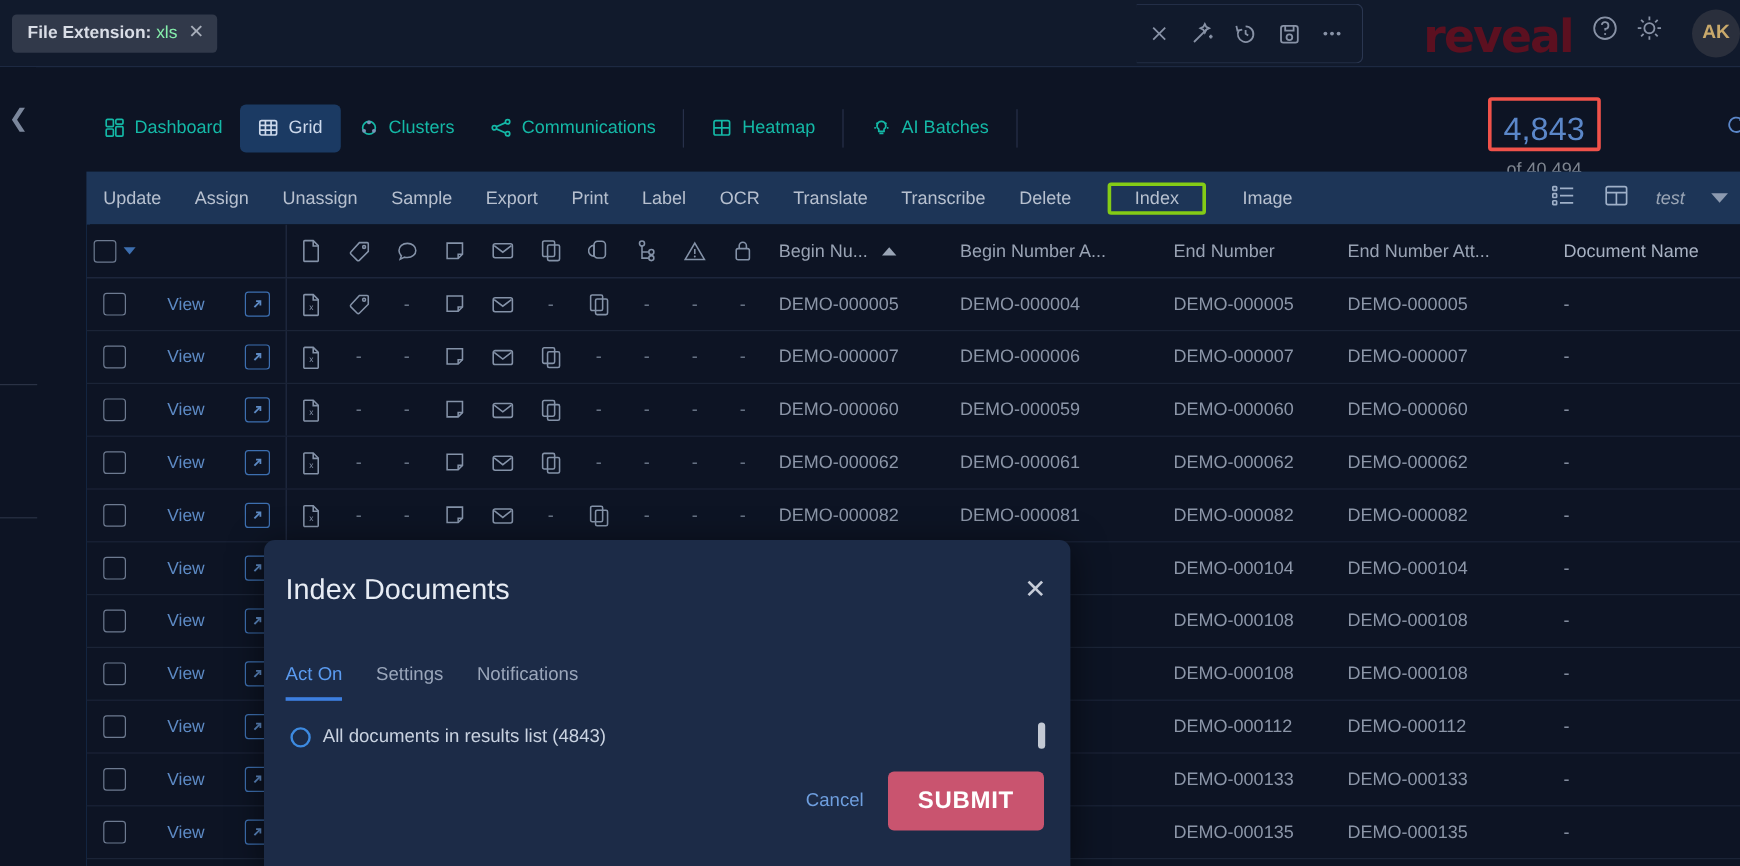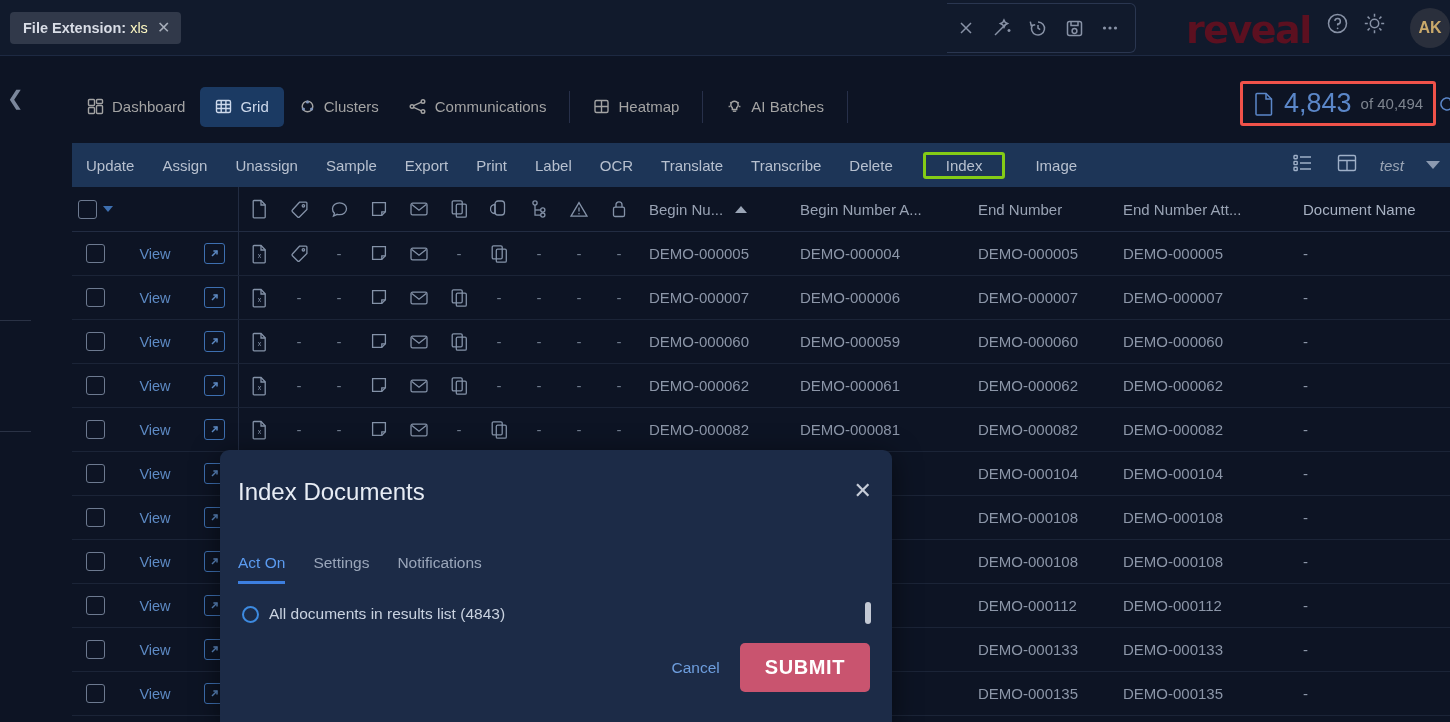--- a/index.html
+++ b/index.html
@@ -15,21 +15,21 @@
   .topbar {
     position: absolute; left: 0; top: 0; width: 1450px; height: 56px;
     background: #111a2c; border-bottom: 1px solid #1d2942;
     display: flex; align-items: center;
   }
   .filter-chip {
     margin-left: 10px; height: 32px; display: flex; align-items: center;
     background: #31394a; border-radius: 4px; padding: 0 11px 0 13px; gap: 9px;
   }
   .chip-key { color: #d9dde6; font-size: 14.5px; font-weight: bold; }
-  .chip-val { color: #fef9c3; font-size: 14.5px; margin-left: -5px; text-align: right; }
+  .chip-val { color: #86efac; font-size: 14.5px; margin-left: -5px; text-align: right; }
   .chip-x { color: #a7aeba; font-size: 16px; line-height: 1; cursor: pointer; }
 
   .top-actions {
     position: absolute; left: 947px; top: 3px; height: 50px;
     display: flex; align-items: center; gap: 6px;
     border: 1px solid #2a3650; border-left: none; border-radius: 0 6px 6px 0;
     padding: 0 10px 0 4px;
   }
   .ticon { width: 30px; height: 30px; display: flex; align-items: center; justify-content: center; cursor: pointer; }
   .ticon svg { stroke: #8892a6; fill: none; stroke-width: 1.5; }
@@ -50,31 +50,31 @@
 
   
   .rail { position: absolute; left: 0; top: 56px; width: 30px; height: 666px; background: #0d1424; }
   .rail-chevron { position: absolute; left: 7px; top: 30px; color: #7b879c; font-size: 20px; cursor: pointer; }
   .rail-div { position: absolute; left: 0; width: 31px; height: 1px; background: #2a3245; }
 
   
   .navtabs { position: absolute; left: 72px; top: 84px; height: 45px; display: flex; align-items: center; }
   .navtab {
     height: 40px; display: flex; align-items: center; gap: 8px;
-    padding: 0 15px; border-radius: 5px; color: #a3a3a3; font-size: 15px; cursor: pointer;
+    padding: 0 15px; border-radius: 5px; color: #14b8a6; font-size: 15px; cursor: pointer;
   }
   .navtab.active { background: #1b3a63; color: #cdd9ec; }
   .navtab svg { stroke: currentColor; fill: none; stroke-width: 1.4; }
   .navsep { width: 1px; height: 32px; background: #27304a; margin: 0 8px; }
 
   
   .counter {
     position: absolute; left: 1240px; top: 81px; height: 45px;
     display: flex; align-items: center; gap: 9px; padding: 0 10px;
-    border: 3px solid #f0524a; border-radius: 3px; background: #0d1424;
+    border: 3px solid #f0524a; border-radius: 3px; background: #0d1424; flex-direction: column;
   }
   .counter-num { color: #5b87c9; font-size: 27px; }
   .counter-of { color: #7d848f; font-size: 15px; }
   .counter svg { stroke: #5b87c9; fill: none; stroke-width: 1.5; }
   .refresh-icon { position: absolute; left: 1437px; top: 94px; }
   .refresh-icon svg { stroke: #5b87c9; fill: none; stroke-width: 1.5; }
 
   
   .toolbar {
     position: absolute; left: 72px; top: 143px; width: 1378px; height: 44px;

